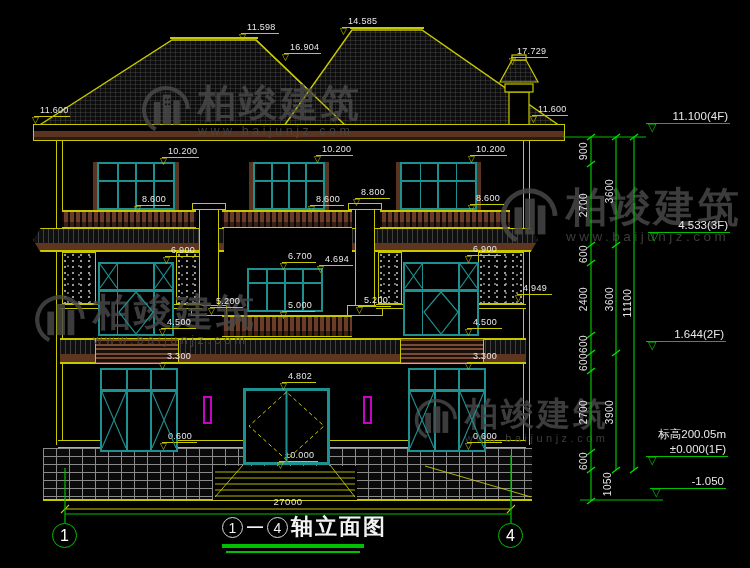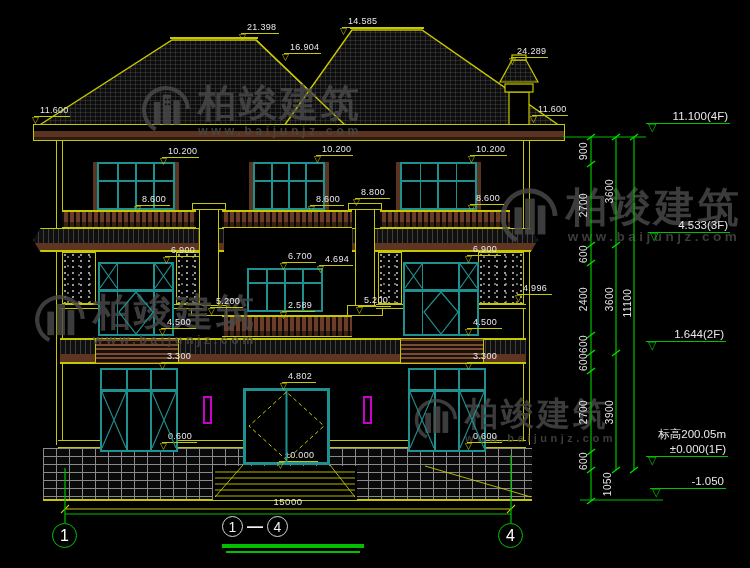--- a/index.html
+++ b/index.html
@@ -40,21 +40,21 @@
   .flvl i{position:absolute;left:-2px;top:11px;font-style:normal;font-size:9px;line-height:1;color:var(--yl);}
   .rlvl{position:absolute;height:15px;border-bottom:1.8px solid var(--gn);}
   .rlvl b{position:absolute;right:2px;bottom:1px;font-weight:normal;font-size:11.5px;color:var(--wh);white-space:nowrap;}
   .rlvl b.pre{bottom:14px;}
   .rlvl i{position:absolute;left:2px;top:13px;font-style:normal;font-size:11px;line-height:1;color:var(--gn);}
   .vdim{position:absolute;transform:translate(-50%,-50%) rotate(-90deg);font-size:10px;color:var(--wh);white-space:nowrap;letter-spacing:.5px;}
   
   .wm{position:absolute;z-index:4;display:flex;align-items:flex-start;color:#4a4a4a;opacity:.82;pointer-events:none;}
   .wmt{display:flex;flex-direction:column;margin-left:6px;}
   .wmb{font-size:38px;font-weight:bold;letter-spacing:3px;line-height:1.05;white-space:nowrap;}
-  .wms{font-size:12.5px;font-weight:bold;letter-spacing:3.5px;white-space:nowrap;text-align:center;}
+  .wms{font-size:12.5px;font-weight:normal;letter-spacing:3.5px;white-space:nowrap;}
   .wm.lg .wmb{font-size:41px;} .wm.lg .wms{font-size:13.5px;}
   .wm.sm .wmb{font-size:33px;} .wm.sm .wms{font-size:11px;}
   
   .axb{position:absolute;z-index:5;width:25px;height:25px;border:1.6px solid var(--gn);border-radius:50%;color:#fff;font-size:16px;line-height:23px;text-align:center;}
   #titleblock{position:absolute;left:222px;top:516px;z-index:5;display:flex;align-items:center;gap:3px;}
   .tc{display:inline-block;width:21px;height:21px;border:1.6px solid #d8d8d8;border-radius:50%;color:#f2f2f2;font-size:14px;line-height:20px;text-align:center;}
   .tdash{color:#f2f2f2;font-size:16px;font-weight:bold;margin:0 1px;}
   .ttx{color:#f2f2f2;font-size:22px;font-weight:bold;letter-spacing:2px;line-height:1;}
   .uline1{position:absolute;left:222px;top:544px;width:142px;height:4px;background:var(--gn);z-index:5;}
   .uline2{position:absolute;left:226px;top:551px;width:134px;height:2px;background:var(--gn);z-index:5;}
@@ -177,33 +177,33 @@
   <div class="abs mid win w3" style="left:100px;top:368px;width:78px;height:84px;"></div>
   <div class="abs mid win w3" style="left:408px;top:368px;width:78px;height:84px;"></div>
   <div class="abs mid door" style="left:243px;top:388px;width:87px;height:77px;"></div>
   <div class="abs mid lamp" style="left:203px;top:396px;width:9px;height:28px;"></div>
   <div class="abs mid lamp" style="left:363px;top:396px;width:9px;height:28px;"></div>
   <div class="abs mid" style="left:213px;top:466px;width:144px;height:34px;background:#000;"></div>
 
   <div id="ann">
       <div class="flvl" style="left: 241px; top: 22px; width: 38px;">
         <i>▽</i>
-        <b>21.398</b>
+        <b>11.598</b>
       </div>
       <div class="flvl" style="left: 342px; top: 16px; width: 38px;">
         <i>▽</i>
         <b>14.585</b>
       </div>
       <div class="flvl" style="left: 284px; top: 42px; width: 37px;">
         <i>▽</i>
         <b>16.904</b>
       </div>
       <div class="flvl" style="left: 511px; top: 46px; width: 37px;">
         <i>▽</i>
-        <b>24.289</b>
+        <b>17.729</b>
       </div>
       <div class="flvl" style="left: 34px; top: 105px; width: 36px;">
         <i>▽</i>
         <b>11.600</b>
       </div>
       <div class="flvl" style="left: 532px; top: 104px; width: 36px;">
         <i>▽</i>
         <b>11.600</b>
       </div>
       <div class="flvl" style="left: 162px; top: 146px; width: 37px;">
@@ -245,29 +245,29 @@
       <div class="flvl" style="left: 319px; top: 254px; width: 34px;">
         <i>▽</i>
         <b>4.694</b>
       </div>
       <div class="flvl" style="left: 467px; top: 244px; width: 34px;">
         <i>▽</i>
         <b>6.900</b>
       </div>
       <div class="flvl" style="left: 517px; top: 283px; width: 35px;">
         <i>▽</i>
-        <b>4.996</b>
+        <b>4.949</b>
       </div>
       <div class="flvl" style="left: 210px; top: 296px; width: 33px;">
         <i>▽</i>
         <b>5.200</b>
       </div>
       <div class="flvl" style="left: 282px; top: 300px; width: 33px;">
         <i>▽</i>
-        <b>2.589</b>
+        <b>5.000</b>
       </div>
       <div class="flvl" style="left: 358px; top: 295px; width: 33px;">
         <i>▽</i>
         <b>5.200</b>
       </div>
       <div class="flvl" style="left: 161px; top: 317px; width: 35px;">
         <i>▽</i>
         <b>4.500</b>
       </div>
       <div class="flvl" style="left: 467px; top: 317px; width: 35px;">
@@ -350,22 +350,23 @@
     </g>
     <g stroke="#00c000" stroke-width="1.2" fill="none">
       <path d="M65 514H511 M65 468V523 M511 455V523"></path>
       <path d="M563 137H646 M591 137V501 M616 137V470 M634 137V470 M580 500H663"></path>
       <path stroke="#00e000" stroke-width="1.3" d="M587 140l8 -6M587 167l8 -6M587 248l8 -6M587 266l8 -6M587 338l8 -6M587 356l8 -6M587 374l8 -6M587 455l8 -6M587 473l8 -6M587 504l8 -6M612 140l8 -6M612 248l8 -6M612 356l8 -6M612 473l8 -6M630 140l8 -6M630 473l8 -6"></path>
     </g>
   </svg>
 
   <div class="axb" style="left:52px;top:523px;">1</div>
   <div class="axb" style="left:498px;top:523px;">4</div>
-  <div id="dim15000">15000</div>
+  <div id="dim15000">27000</div>
   <div id="titleblock">
     <span class="tc">1</span>
     <span class="tdash">—</span>
     <span class="tc">4</span>
+    <span class="ttx">轴立面图</span>
   </div>
   <div class="uline1"></div>
   <div class="uline2"></div>
 
 </div>
 
 </body></html>

